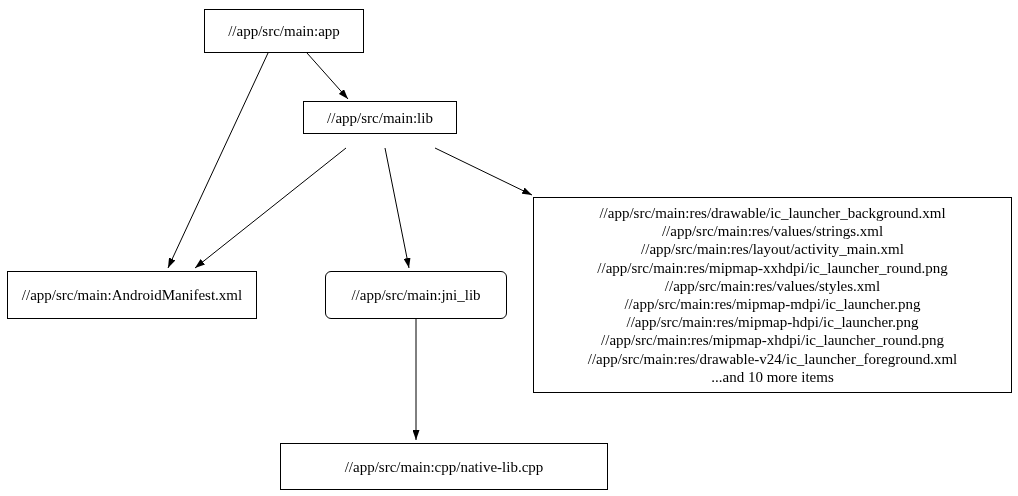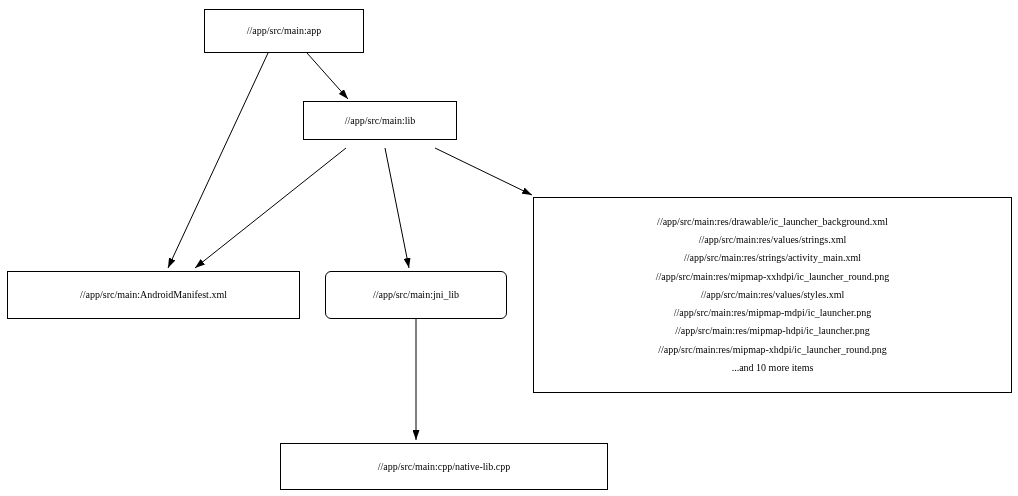--- a/index.html
+++ b/index.html
@@ -25,37 +25,37 @@
   }
   .node {
     position: absolute;
     box-sizing: border-box;
     background: #ffffff;
     border: 1px solid #000000;
     display: flex;
     align-items: center;
     justify-content: center;
     text-align: center;
-    font-size: 10px;
+    font-size: 15px;
     line-height: 18px;
     white-space: nowrap;
   }
   .node.multiline {
     flex-direction: column;
     justify-content: center;
     padding: 6px 8px;
   }
   .node.multiline span {
     display: block;
     line-height: 18.2px;
   }
   
   #node-app        { left: 204px; top: 9px;   width: 160px; height: 44px; }
-  #node-lib        { left: 303px; top: 101px; width: 154px; height: 39px; }
-  #node-manifest   { left: 7px;   top: 271px; width: 293px; height: 48px; }
+  #node-lib        { left: 303px; top: 101px; width: 154px; height: 33px; }
+  #node-manifest   { left: 7px;   top: 271px; width: 250px; height: 48px; }
   #node-jni-lib    { left: 325px; top: 271px; width: 182px; height: 48px; border-radius: 6px; }
   #node-res-group  { left: 533px; top: 197px; width: 479px; height: 196px; }
   #node-native-cpp { left: 280px; top: 443px; width: 328px; height: 47px; }
 </style>
 </head>
 <body>
 
 <div class="canvas">
 
   <svg class="edges-layer" width="1018" height="496" viewBox="0 0 1018 496" xmlns="http://www.w3.org/2000/svg">
@@ -84,26 +84,27 @@
     <span>//app/src/main:AndroidManifest.xml</span>
   </div>
 
   <div class="node" id="node-jni-lib">
     <span>//app/src/main:jni_lib</span>
   </div>
 
   <div class="node multiline" id="node-res-group">
     <span>//app/src/main:res/drawable/ic_launcher_background.xml</span>
     <span>//app/src/main:res/values/strings.xml</span>
-    <span>//app/src/main:res/strings/activity_main.xml</span>
+    <span>//app/src/main:res/layout/activity_main.xml</span>
     <span>//app/src/main:res/mipmap-xxhdpi/ic_launcher_round.png</span>
     <span>//app/src/main:res/values/styles.xml</span>
     <span>//app/src/main:res/mipmap-mdpi/ic_launcher.png</span>
     <span>//app/src/main:res/mipmap-hdpi/ic_launcher.png</span>
     <span>//app/src/main:res/mipmap-xhdpi/ic_launcher_round.png</span>
+    <span>//app/src/main:res/drawable-v24/ic_launcher_foreground.xml</span>
     <span>...and 10 more items</span>
   </div>
 
   <div class="node" id="node-native-cpp">
     <span>//app/src/main:cpp/native-lib.cpp</span>
   </div>
 
 </div>
 
 </body></html>

